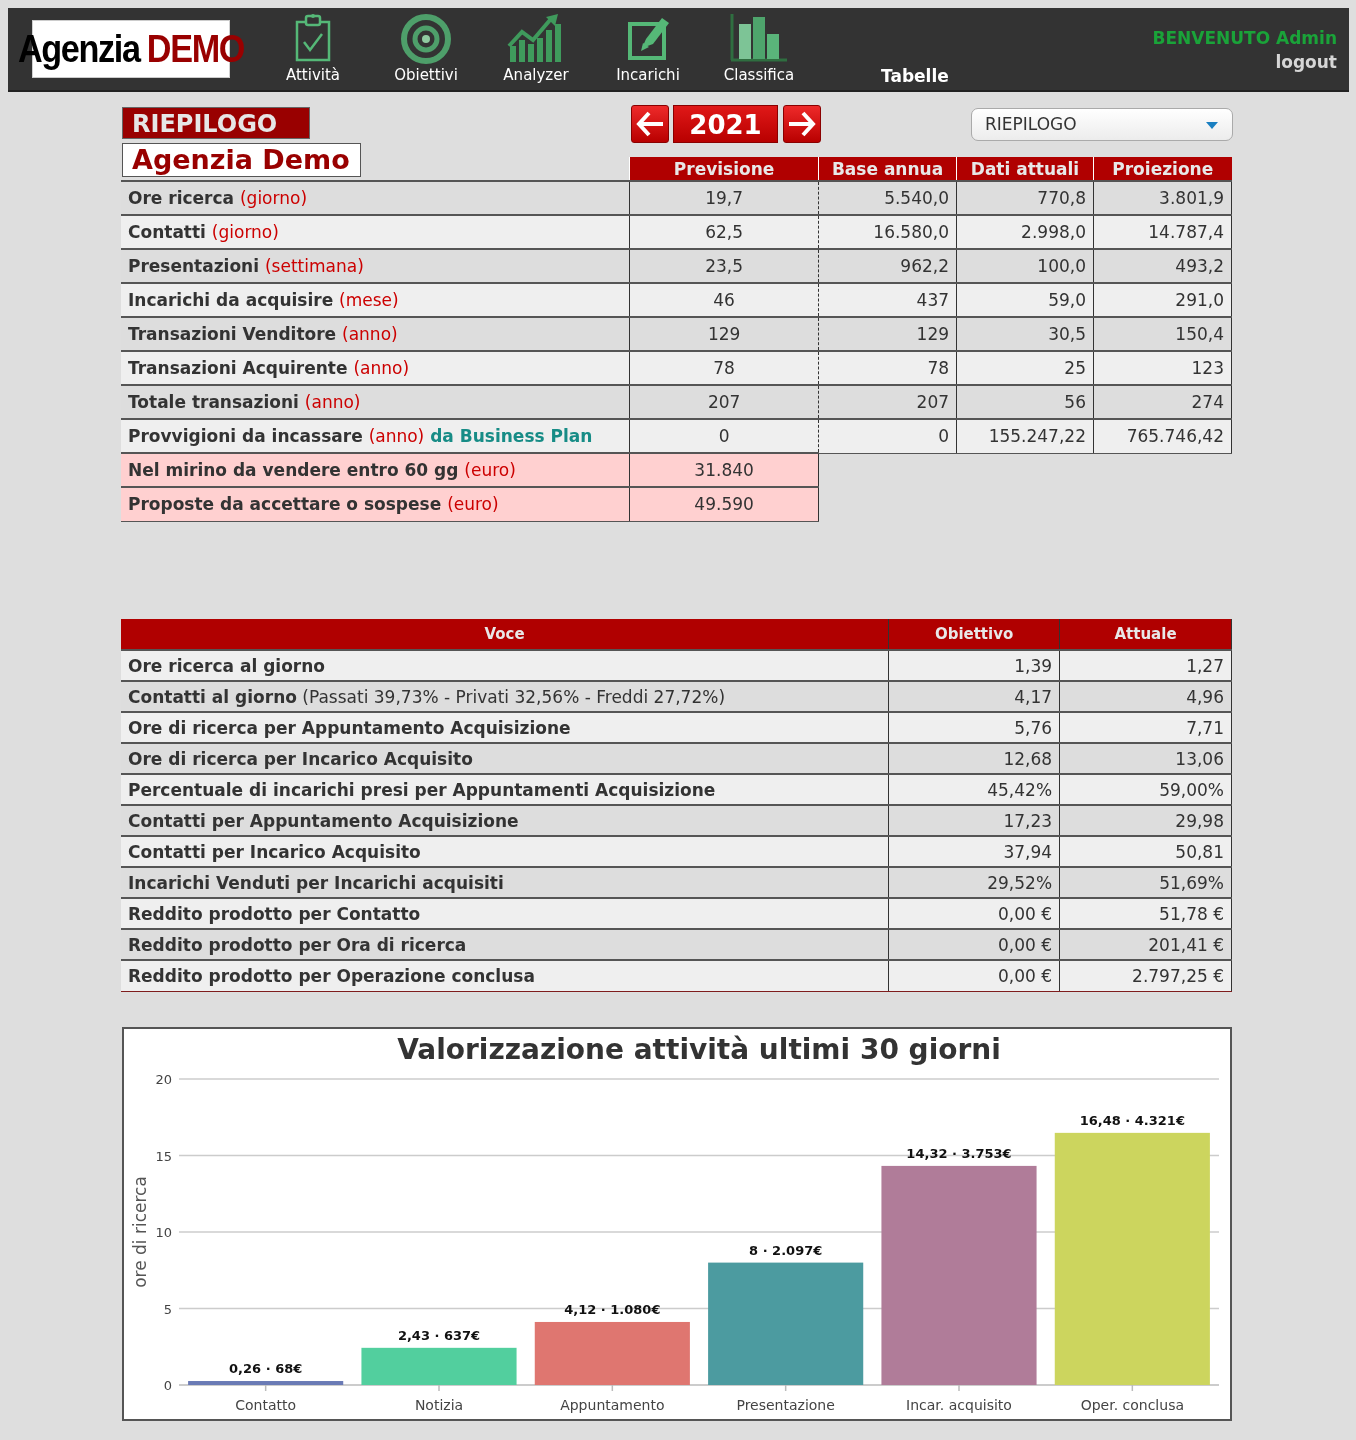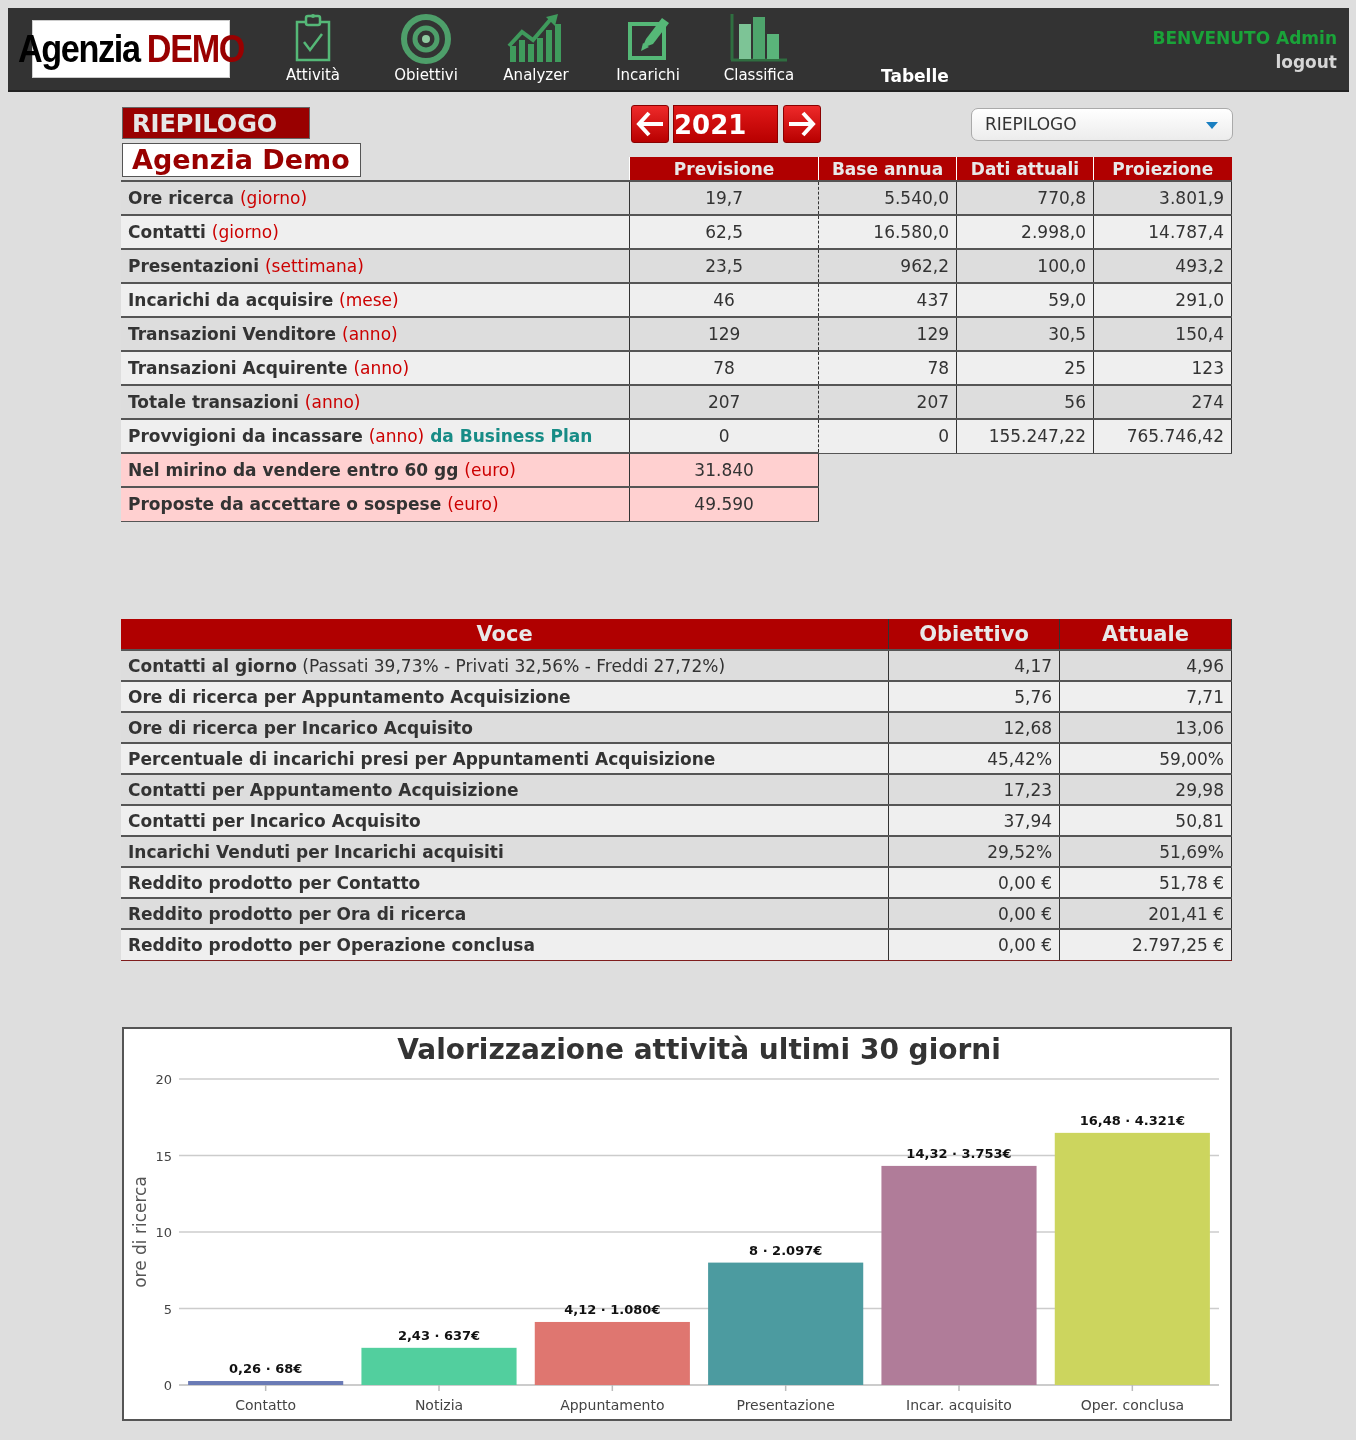--- a/index.html
+++ b/index.html
@@ -18,21 +18,21 @@
   .welcome { position: absolute; right: 12px; top: 18px; text-align: right; font-weight: bold; font-size: 17px; line-height: 24px; }
   .welcome .w1 { color: #1aa339; }
   .welcome .w2 { color: #d6d6d6; cursor: pointer; }
 
   
   .riepilogo-badge { position: absolute; left: 122px; top: 107px; width: 188px; height: 32px; background: #990000; border: 1px solid #666; color: #e6e6e6; font-weight: bold; font-size: 24px; line-height: 32px; padding-left: 9px; }
   .agency-box { position: absolute; left: 122px; top: 143px; width: 239px; height: 34px; background: #fff; border: 1px solid #555; color: #990000; font-weight: bold; font-size: 27px; line-height: 32px; padding-left: 9px; }
   .yr-btn { position: absolute; top: 105px; width: 38px; height: 38px; background: linear-gradient(#ee2a2a, #b80000); border: 1px solid #8a0000; border-radius: 3px; display: flex; align-items: center; justify-content: center; cursor: pointer; }
   .yr-btn.prev { left: 631px; }
   .yr-btn.next { left: 783px; }
-  .year { position: absolute; left: 673px; top: 105px; width: 105px; height: 38px; background: linear-gradient(#e01818, #b80000); border: 1px solid #8a0000; color: #fff; font-weight: bold; font-size: 26px; text-align: left; line-height: 38px; }
+  .year { position: absolute; left: 673px; top: 105px; width: 105px; height: 38px; background: linear-gradient(#e01818, #b80000); border: 1px solid #8a0000; color: #fff; font-weight: bold; font-size: 26px; text-align: center; line-height: 38px; }
   .select { position: absolute; left: 971px; top: 108px; width: 262px; height: 33px; background: linear-gradient(#fff, #ececec); border: 1px solid #aaa; border-radius: 7px; font-size: 17px; line-height: 31px; padding-left: 13px; color: #333; cursor: pointer; }
   .select .caret { position: absolute; right: 14px; top: 13px; width: 0; height: 0; border-left: 6px solid transparent; border-right: 6px solid transparent; border-top: 7px solid #1a7fc1; }
 
   table { border-collapse: collapse; }
   .t1 { position: absolute; left: 121px; top: 157px; width: 1111px; font-size: 17px; }
   .t1 th { background: #b00000; color: #e8e8e8; font-weight: bold; height: 24px; font-size: 17px; border-left: 1px solid #fff; padding: 0; }
   .t1 th.blank { background: transparent; border: none; }
   .t1 td { height: 34px; border-top: 2px solid #555; padding: 0 7px; }
   .t1 td.lbl { font-weight: bold; color: #333; width: 509px; }
   .t1 td.lbl .u { color: #cc0000; font-weight: normal; }
@@ -44,21 +44,21 @@
   .t1 td.c4 { width: 138px; }
   .t1 tr.odd td { background: #efefef; }
   .t1 tr.even td { background: #dddddd; }
   .t1 tr.pink td.lbl, .t1 tr.pink td.c1 { background: #ffd0d0; }
   .t1 tr.pink td.c1 { border-right: 1px solid #333; }
   .t1 tr.pink td.empty { background: transparent; border: none; }
   .t1 tr.last td.lbl, .t1 tr.last td.c1 { border-bottom: 1px solid #555; }
   .t1 tr.p9 td.num, .t1 tr.p9 td.c1 { border-bottom: 1px solid #555; }
 
   .t2 { position: absolute; left: 121px; top: 619px; width: 1111px; font-size: 17px; }
-  .t2 th { background: #b00000; color: #e8e8e8; font-weight: bold; height: 31px; font-size: 21px; border-right: 1px solid #333; }
+  .t2 th { background: #b00000; color: #e8e8e8; font-weight: bold; height: 31px; font-size: 15px; border-right: 1px solid #333; }
   .t2 td { height: 31px; border-top: 2px solid #555; padding: 0 7px; }
   .t2 td.lbl { font-weight: bold; width: 768px; border-right: 1px solid #333; }
   .t2 td.lbl .n { font-weight: normal; }
   .t2 td.num { text-align: right; border-right: 1px solid #333; }
   .t2 td.c1 { width: 171px; }
   .t2 td.c2 { width: 172px; }
   .t2 tr.odd td { background: #efefef; }
   .t2 tr.even td { background: #dddddd; }
   .t2 tr:last-child td { border-bottom: 1px solid #7f1d1d; }
 
@@ -240,20 +240,25 @@
 
 <table class="t2">
   <thead>
     <tr>
       <th>Voce</th>
       <th>Obiettivo</th>
       <th>Attuale</th>
     </tr>
   </thead>
   <tbody id="t2body">
+      <tr class="odd">
+        <td class="lbl"><span>Ore ricerca al giorno</span><span class="n"></span></td>
+      <td class="num c1">1,39</td>
+      <td class="num c2">1,27</td>
+      </tr>
       <tr class="even">
         <td class="lbl"><span>Contatti al giorno</span><span class="n"> (Passati 39,73% - Privati 32,56% - Freddi 27,72%)</span></td>
       <td class="num c1">4,17</td>
       <td class="num c2">4,96</td>
       </tr>
       <tr class="odd">
         <td class="lbl"><span>Ore di ricerca per Appuntamento Acquisizione</span><span class="n"></span></td>
       <td class="num c1">5,76</td>
       <td class="num c2">7,71</td>
       </tr>

